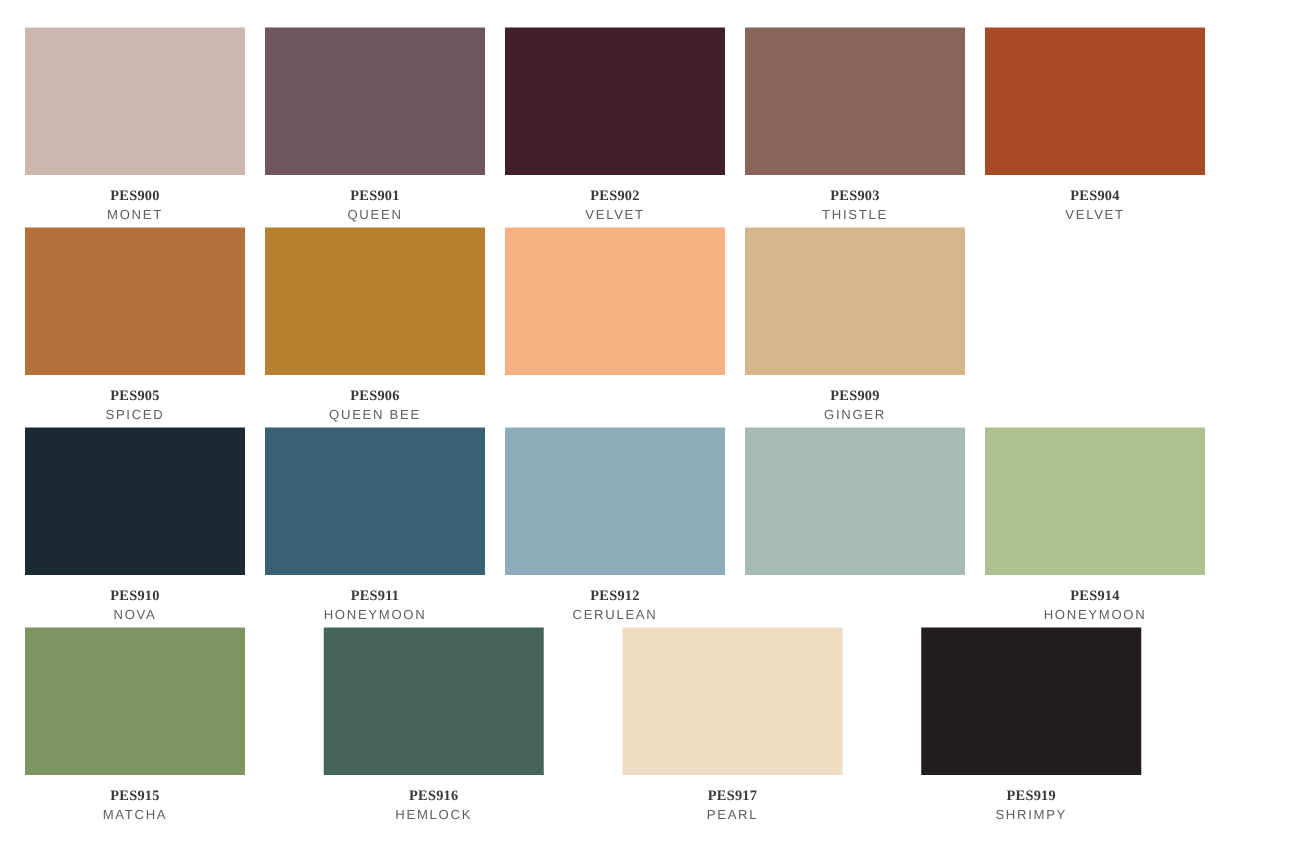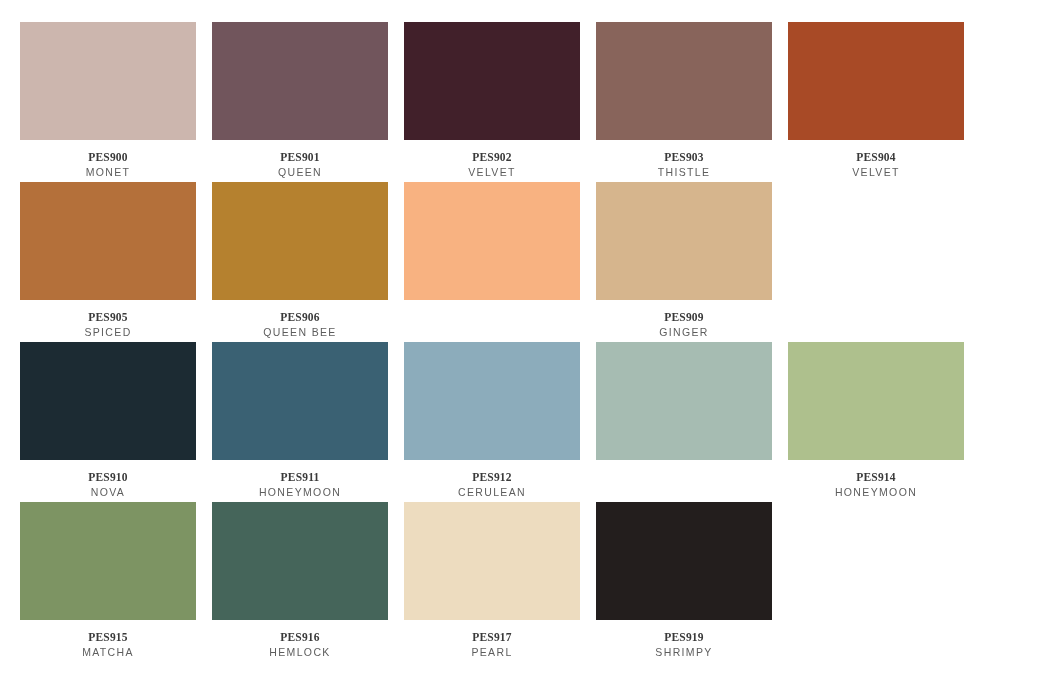--- a/index.html
+++ b/index.html
@@ -26,21 +26,21 @@
     flex-direction: column;
   }
 
   .swatch-row {
     display: flex;
     flex-direction: row;
     width: 1000px;
     height: 157px;
     margin-bottom: 3px;
   }
-  .swatch-row:last-child { margin-bottom: 0; }
+  .swatch-row:last-child { margin-bottom: 0; gap: 47px; }
 
   .swatch-cell {
     width: 176px;
     margin-right: 16px;
     display: flex;
     flex-direction: column;
     align-items: stretch;
   }
   .swatch-cell:last-child { margin-right: 0; }
 

